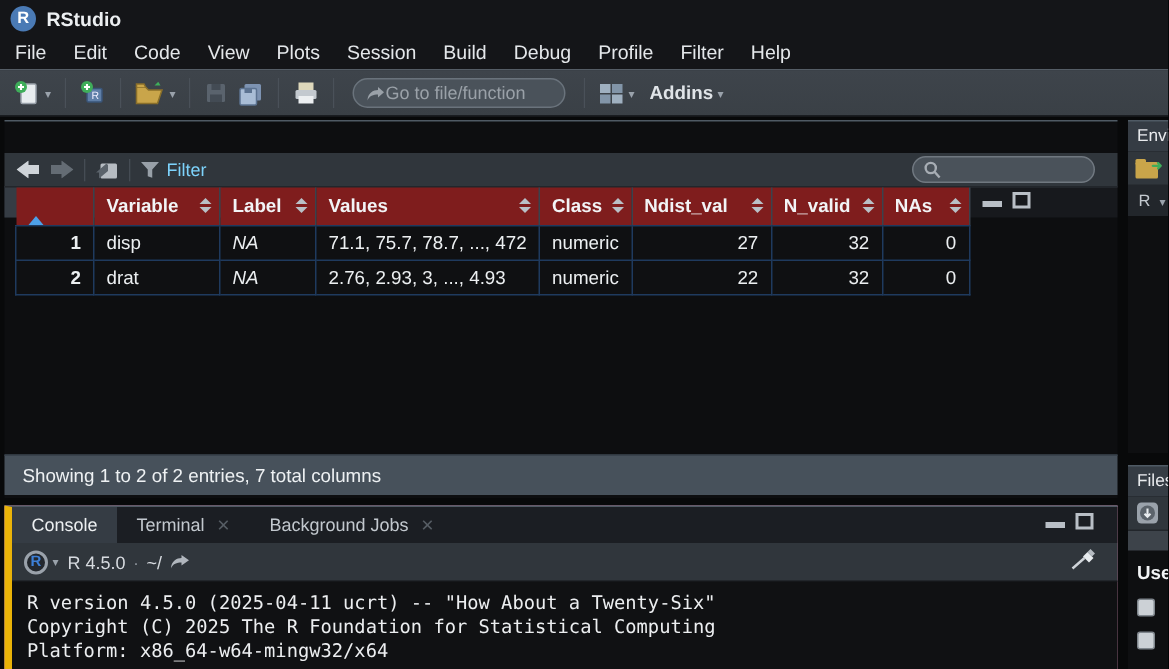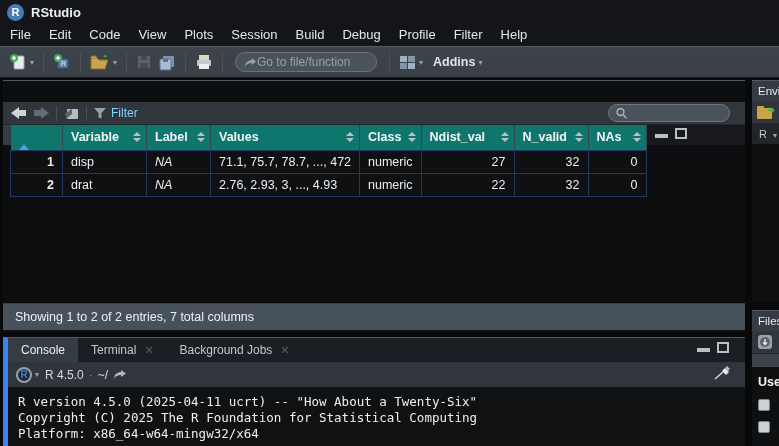--- a/index.html
+++ b/index.html
@@ -43,38 +43,38 @@
   .con-winbtns { right:16px; }
   .min-icon { width:13px; height:4px; background:#b9bfc6; margin-bottom:1px; }
   .max-icon { width:12px; height:11px; border:2px solid #b9bfc6; }
   .pane-toolbar { position:absolute; left:0; top:21px; width:100%; height:23px; background:#30363c; border-bottom:1px solid #22262b; display:flex; align-items:center; padding-left:8px; }
   .nav-sep { width:1px; height:15px; background:#22262b; border-right:1px solid #454c54; margin:0 7px; }
   .filter-label { color:#7dd3fc; font-size:12px; margin-left:5px; }
   .tbl-search { position:absolute; right:15px; top:2px; width:122px; height:18px; background:#4a525a; border:1px solid #707880; border-radius:9px; display:flex; align-items:center; padding:0 6px; }
   .tbl-search input { background:transparent; border:none; outline:none; width:90px; color:#cfd4d9; font-size:11px; font-family:"Liberation Sans",sans-serif; }
   
   table.vartable { position:absolute; left:7px; top:44px; border-collapse:collapse; table-layout:fixed; font-size:12.5px; }
-  table.vartable th { background:#0f766e; color:#f2f4f6; font-weight:bold; height:25px; text-align:left;
+  table.vartable th { background:#7f1d1d; color:#f2f4f6; font-weight:bold; height:25px; text-align:left;
                       border-right:1px solid #3a434d; border-bottom:1px solid #1f3a5e; padding:0 5px 0 8px; }
   table.vartable th .hwrap { display:flex; align-items:center; justify-content:space-between; }
   table.vartable td { background:#0f1012; color:#eceff1; height:23px; border:1px solid #1f3a5e; padding:0 8px; white-space:nowrap; overflow:hidden; }
   td.rownum { background:#5d666f; color:#f2f4f6; text-align:right; font-weight:bold; border-color:#1f3a5e; }
   th.rownum-h { border-right:1px solid #3a434d; }
   td.na { color:#8b9299; font-style:italic; }
   td.num { text-align:right;margin-left:46px; }
   .sort { display:inline-flex; flex-direction:column; gap:2px; margin-left:6px; }
   .sort i { width:0; height:0; border-left:4px solid transparent; border-right:4px solid transparent; display:block; }
   .sort .up { border-bottom:4px solid #b9c0c7; }
   .sort .dn { border-top:4px solid #b9c0c7; }
   .sorted-asc { width:0; height:0; border-left:5px solid transparent; border-right:5px solid transparent; border-bottom:6px solid #4da0e8; margin-left:auto; }
   .statusbar { position:absolute; left:0; bottom:2px; width:100%; height:27px; background:#47515b; border-top:1px solid #39424c;
                color:#eef1f3; font-size:12.5px; line-height:26px; padding-left:12px; }
   
   .console-pane { position:absolute; left:3px; top:259px; width:742px; height:109px; background:#f9a8d4;
-                  border-top:1px solid #4f5a64; border-left:5px solid #3b82f6; }
+                  border-top:1px solid #4f5a64; border-left:5px solid #eab308; }
   .con-tabstrip { position:absolute; left:0; top:0; width:100%; height:24px; background:#1b1e23; display:flex; }
   .con-tab { display:flex; align-items:center; padding:0 13px; height:24px; font-size:12px; color:#c2c8ce; }
   .con-tab.active { background:#353c44; color:#eceff1; }
   .con-toolbar { position:absolute; left:0; top:24px; width:100%; height:26px; background:#30363c; border-bottom:1px solid #15171a; display:flex; align-items:center; padding-left:8px; }
   .rround { width:16px; height:16px; border-radius:50%; border:2px solid #9aa2ab; color:#3d7fd6; font-weight:bold; font-size:10px;
             display:flex; align-items:center; justify-content:center; background:#23282e; }
   .con-meta { color:#d7dbe0; font-size:12px; margin-left:6px; }
   .con-dot { color:#8a9199; margin:0 5px; font-size:12px; }
   .con-output { position:absolute; left:0; top:50px; width:100%; bottom:0; background:#101113; padding:6px 0 0 10px;
                 font-family:"DejaVu Sans Mono", monospace; font-size:12.5px; line-height:16px; color:#eceef0; white-space:pre; }

